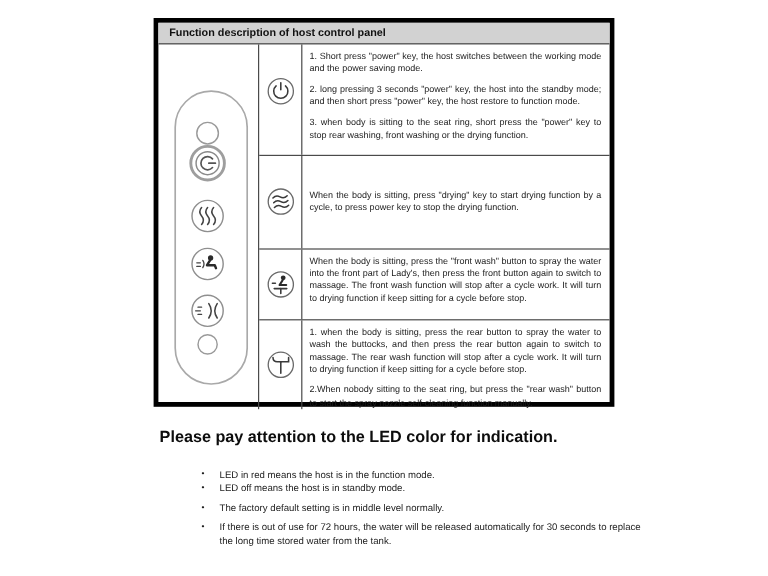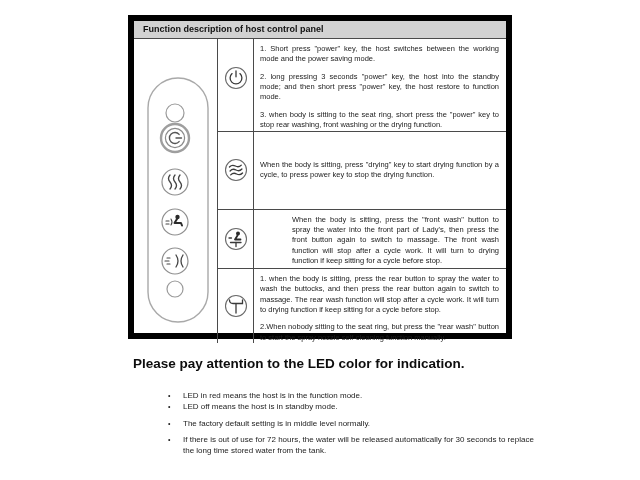--- a/index.html
+++ b/index.html
@@ -10,21 +10,21 @@
     position: relative;
     overflow: hidden;
   }
   .page { position: absolute; inset: 0; background: #ffffff; }
 
   
   .func-table {
     position: absolute;
     left: 128px; top: 15px;
     width: 384px; height: 324px;
-    border: 6px solid #000000;
+    border: 4px solid #000000;
     background: #ffffff;
   }
   .table-header {
     height: 18px;
     background: #d2d2d2;
     border-bottom: 1px solid #4a4a4a;
     font-size: 9px;
     font-weight: bold;
     color: #111;
     line-height: 17px;
@@ -34,21 +34,21 @@
   .panel-cell {
     width: 84px;
     border-right: 1px solid #4a4a4a;
     position: relative;
   }
   .rows-stack { flex: 1; display: flex; flex-direction: column; }
   .t-row { display: flex; border-bottom: 1px solid #4a4a4a; }
   .t-row:last-child { border-bottom: none; }
   .row-1 { height: 94px; }
   .row-2 { height: 79px; }
-  .row-3 { height: 60px; gap: 32px; }
+  .row-3 { height: 60px; }
   .row-4 { flex: 1; justify-content: space-between; }
   .icon-cell {
     width: 36px;
     border-right: 1px solid #4a4a4a;
     display: flex;
     justify-content: center;
     align-items: center;
   }
   .row-1 .icon-cell { align-items: flex-start; padding-top: 26px; }
   .text-cell {

